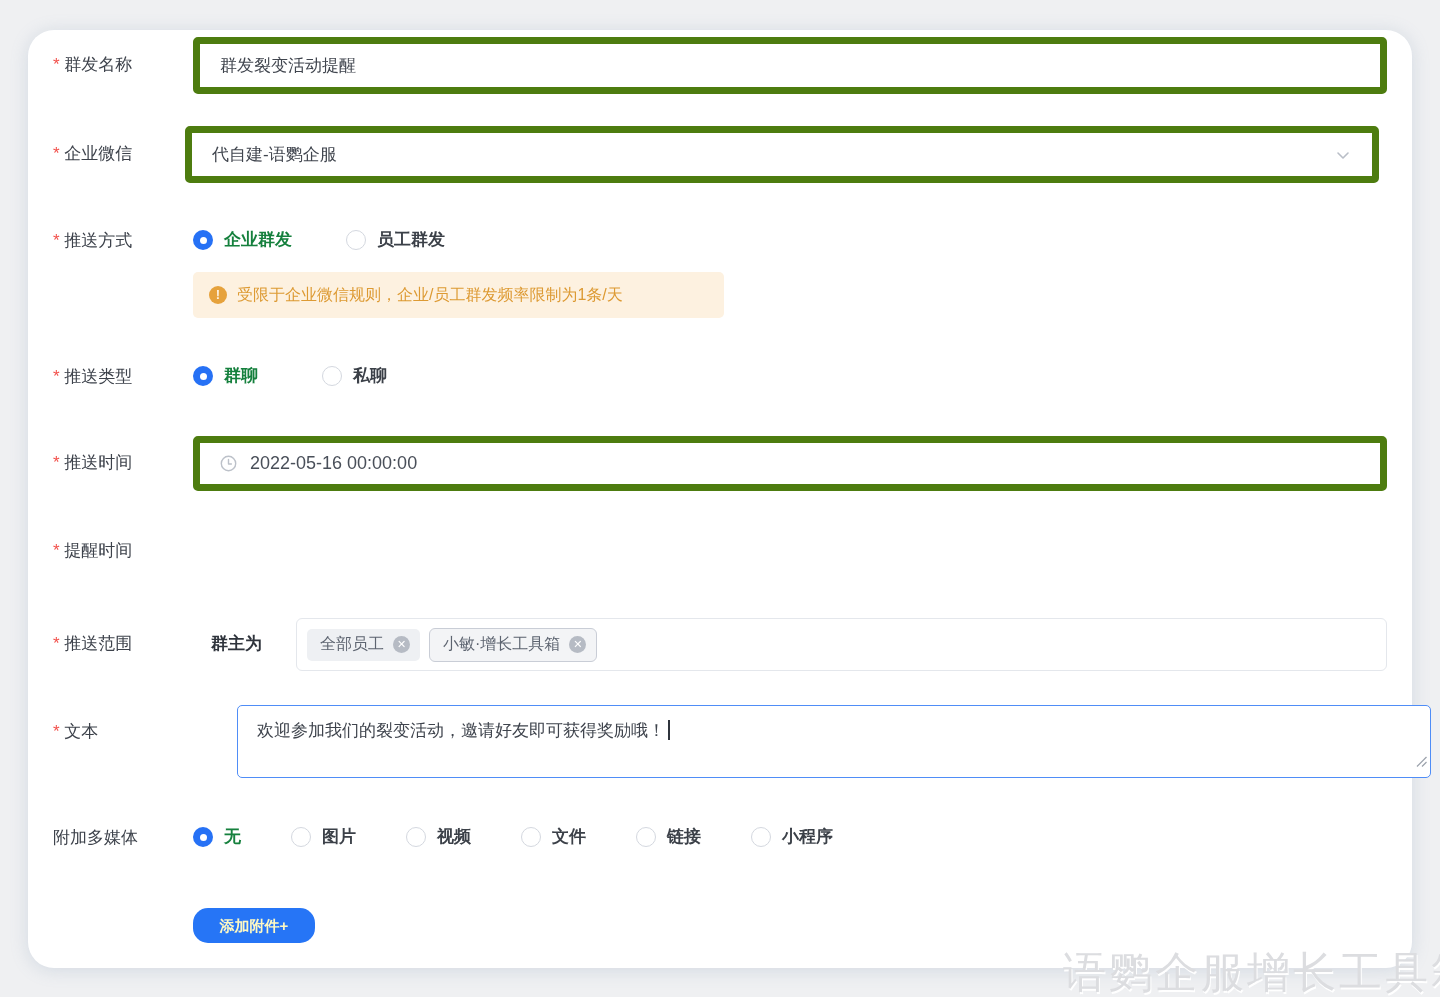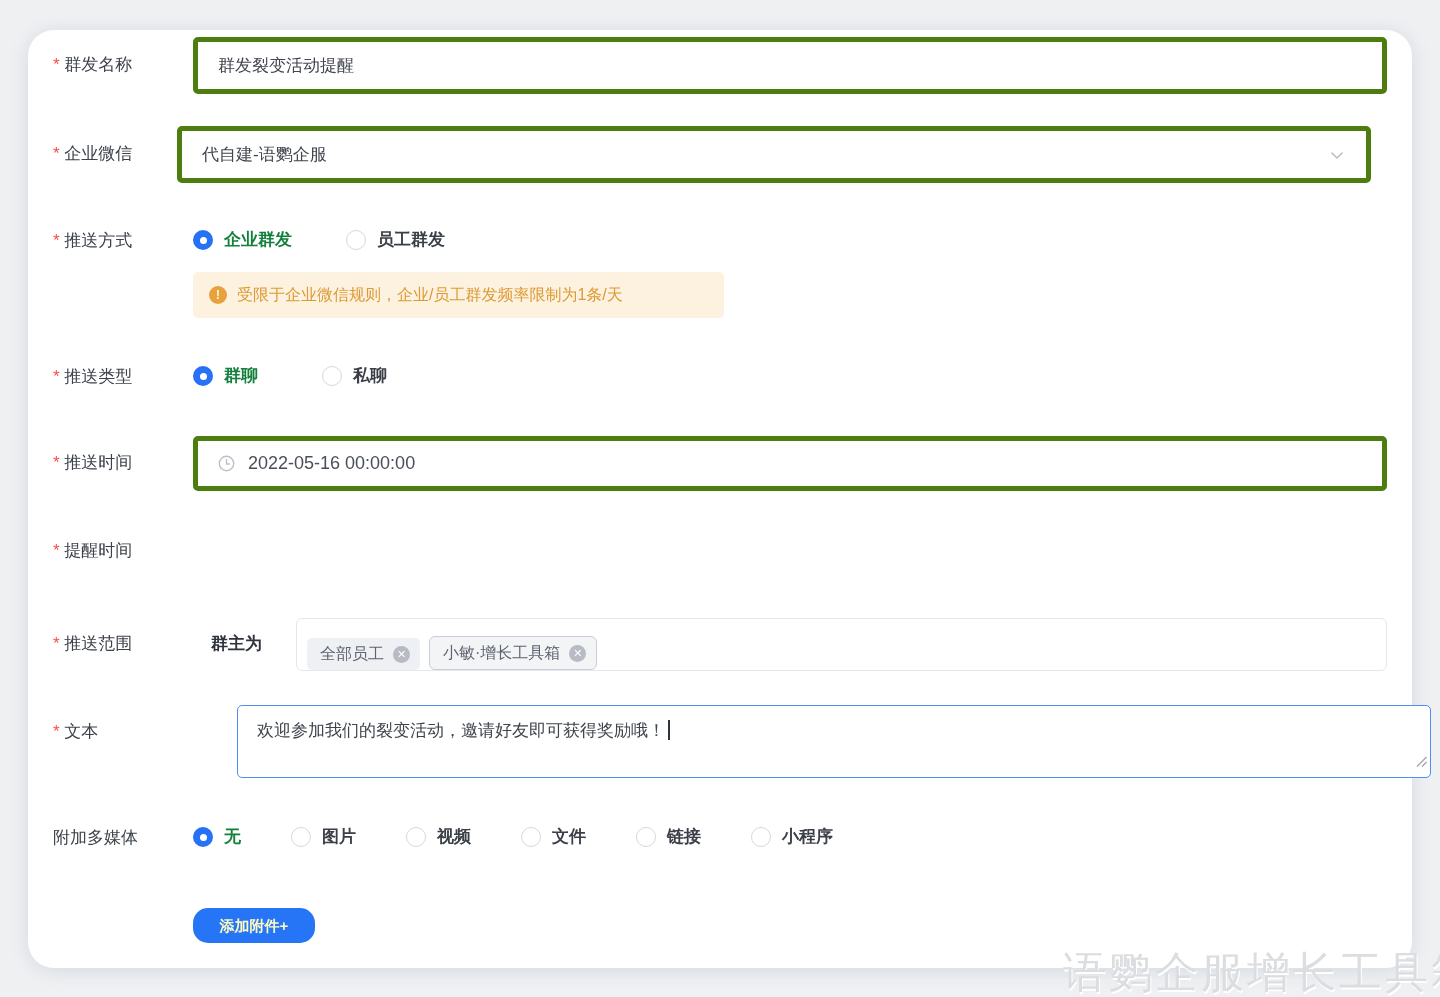--- a/index.html
+++ b/index.html
@@ -16,21 +16,21 @@
     box-shadow:0 2px 18px rgba(110,135,170,.22);
     padding-left:44px;
   }
   .abs { position:absolute; }
   .flabel {
     font-size:17px; font-weight:500; color:#3d424b; line-height:22px;
     white-space:nowrap;
   }
   .req::before { content:"* "; color:#f2504b; font-weight:500; }
   .input-box {
-    background:#fff; border:5px solid #4d7c0f; border-radius:5px;
+    background:#fff; border:7px solid #4d7c0f; border-radius:5px;
     display:flex; align-items:center; padding:0 20px;
     font-size:17px; color:#40454e;
   }
   .select-box { justify-content:space-between; cursor:pointer; }
   .icon-chevron, .icon-clock { flex:0 0 auto; display:inline-flex; }
   .opt-group { display:flex; align-items:center; }
   .opt { display:inline-flex; align-items:center; cursor:pointer; }
   .radio {
     width:20px; height:20px; border-radius:50%;
     border:1.5px solid #d4d8df; background:#fff; margin-right:11px;
@@ -59,21 +59,21 @@
     padding:0 16px; font-size:16px; color:#dd9a33; font-weight:500;
   }
   .warn-icon {
     width:18px; height:18px; border-radius:50%; background:#e6a23c;
     color:#fdf1e0; font-size:13px; font-weight:bold; line-height:18px;
     text-align:center; margin-right:10px; flex:0 0 auto;
   }
   .scope-prefix { font-size:17px; font-weight:700; color:#2f343c; line-height:22px; }
   .scope-box {
     border:1px solid #e4e7ec; border-radius:6px; background:#fff;
-    display:flex; align-items:flex-end; padding:0 10px; gap:9px;
+    display:flex; align-items:center; padding:0 10px; gap:9px;
   }
   .tag {
     display:inline-flex; align-items:center; gap:9px;
     background:#eef0f3; border-radius:5px; height:32px; padding:0 10px 0 13px;
     font-size:16px; color:#5d6470;
   }
   .tag.outlined { border:1px solid #c9cdd6; background:#f3f4f6; height:34px; border-radius:6px; }
   .tag-close {
     width:17px; height:17px; border-radius:50%; background:#b6bbc4;
     color:#fff; font-size:11px; line-height:17px; text-align:center;
@@ -105,21 +105,21 @@
 <body>
 
 <div class="card">
 
   <div class="abs flabel req" style="left:25px; top:24px;">群发名称</div>
   <div class="abs input-box" style="left:165px; top:7px; width:1194px; height:57px;">
     <span>群发裂变活动提醒</span>
   </div>
 
   <div class="abs flabel req" style="left:25px; top:113px;">企业微信</div>
-  <div class="abs input-box select-box" style="left:149px; top:96px; width:1194px; height:57px;">
+  <div class="abs input-box select-box" style="left:157px; top:96px; width:1194px; height:57px;">
     <span>代自建-语鹦企服</span>
     <span class="icon-chevron">
       <svg width="18" height="18" viewBox="0 0 18 18" fill="none">
         <polyline points="4,7 9,12 14,7" stroke="#b9bec7" stroke-width="1.6" fill="none" stroke-linecap="round" stroke-linejoin="round"></polyline>
       </svg>
     </span>
   </div>
 
   <div class="abs flabel req" style="left:25px; top:200px;">推送方式</div>
   <div class="abs opt-group" style="left:165px; top:199px; gap:54px;">

